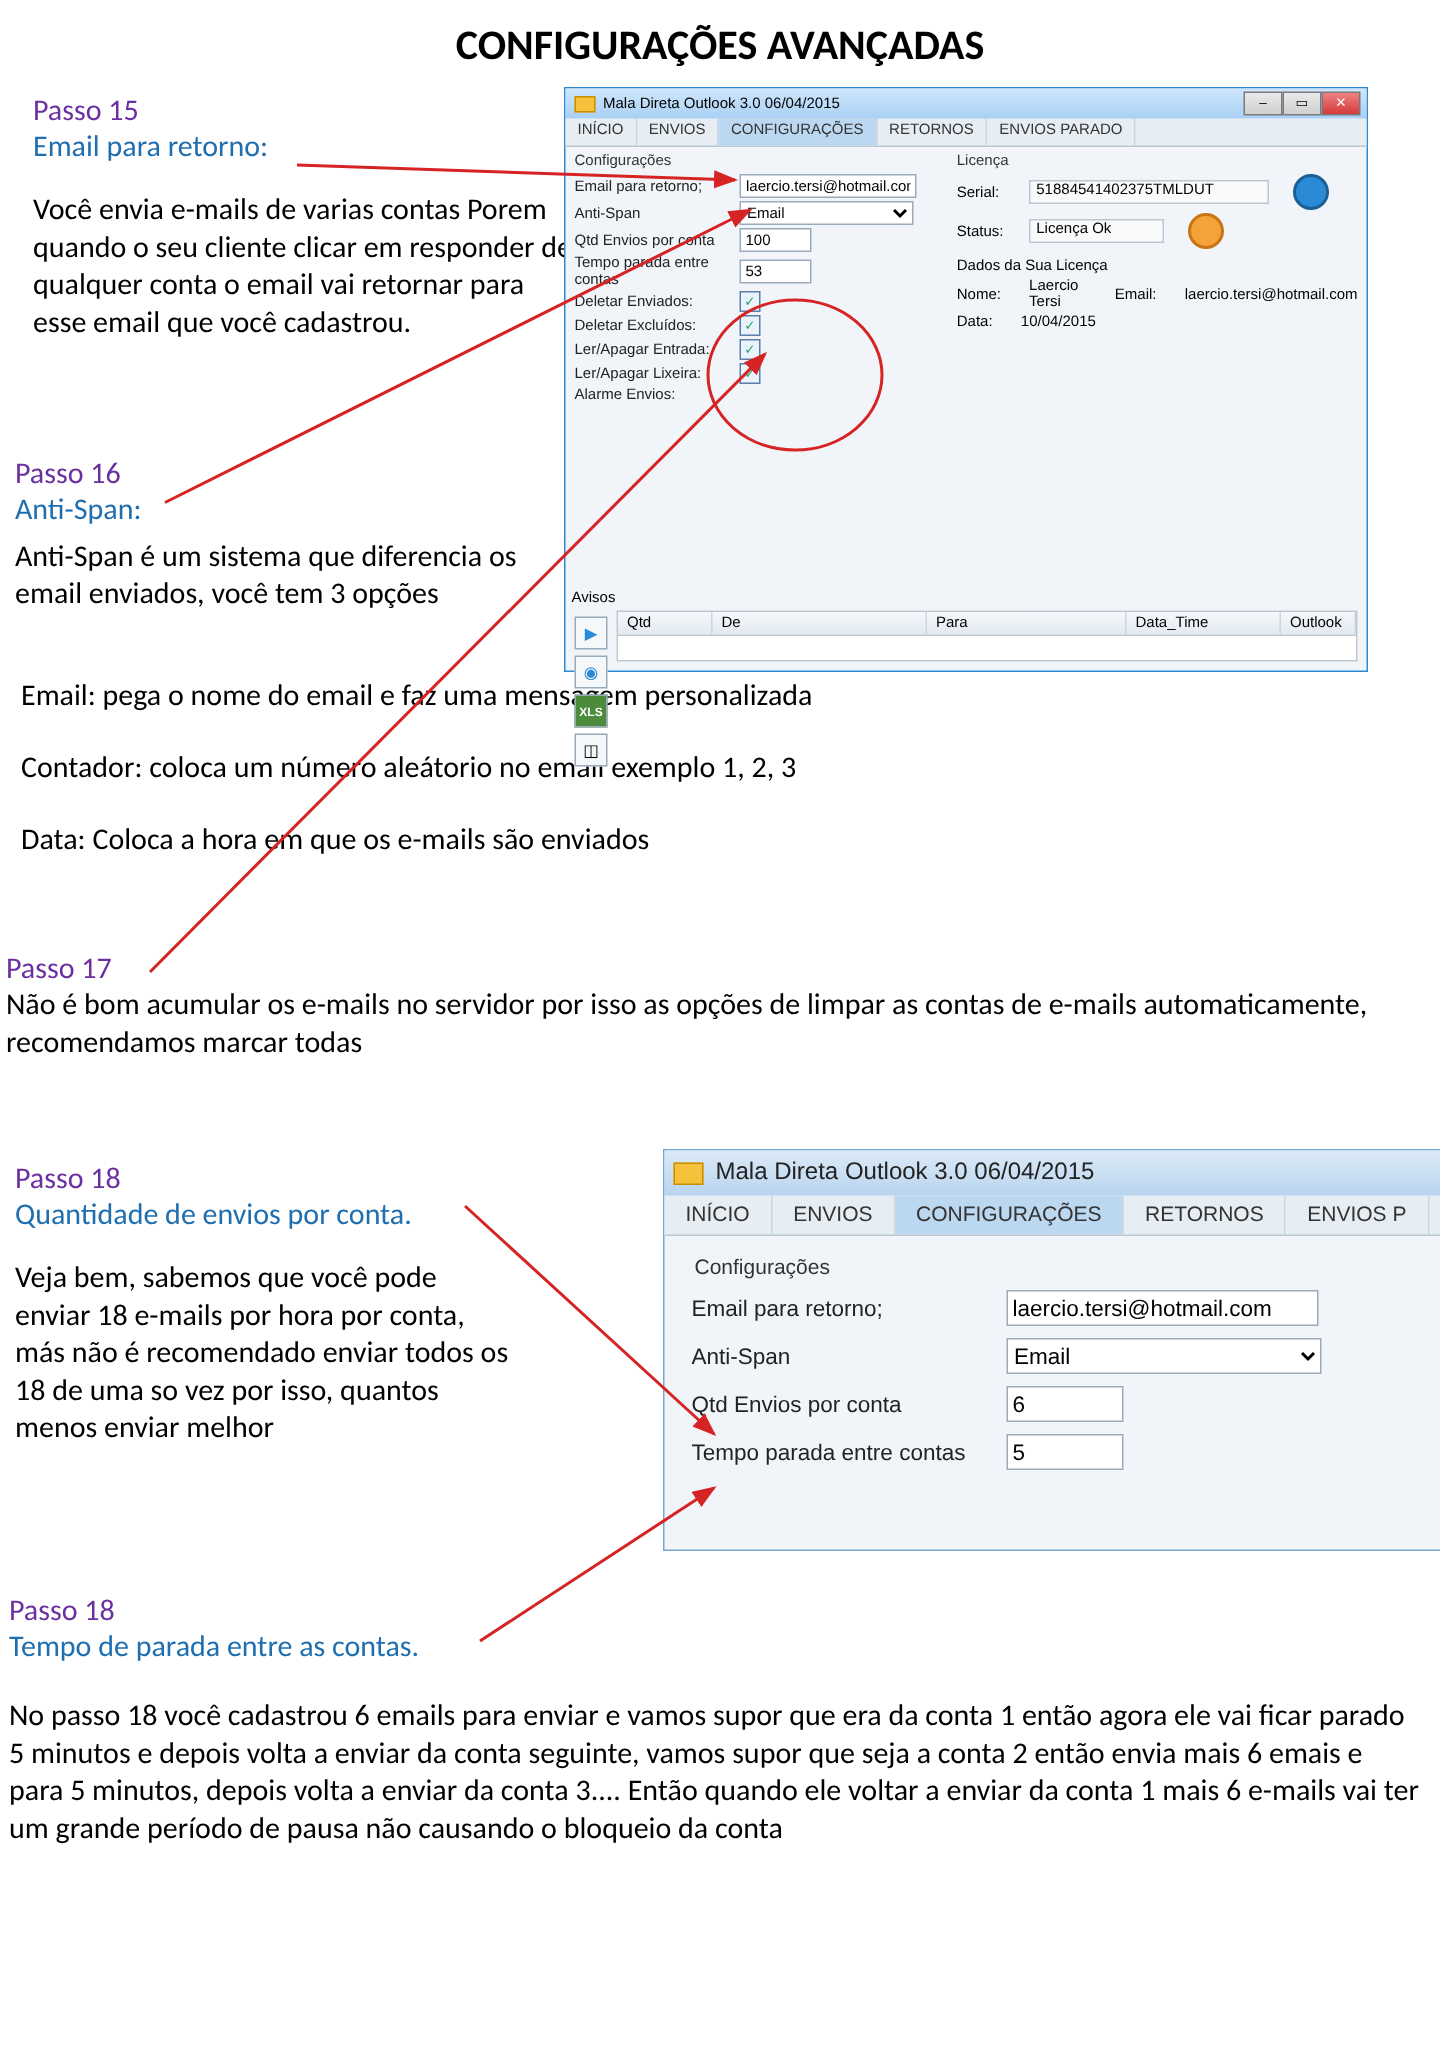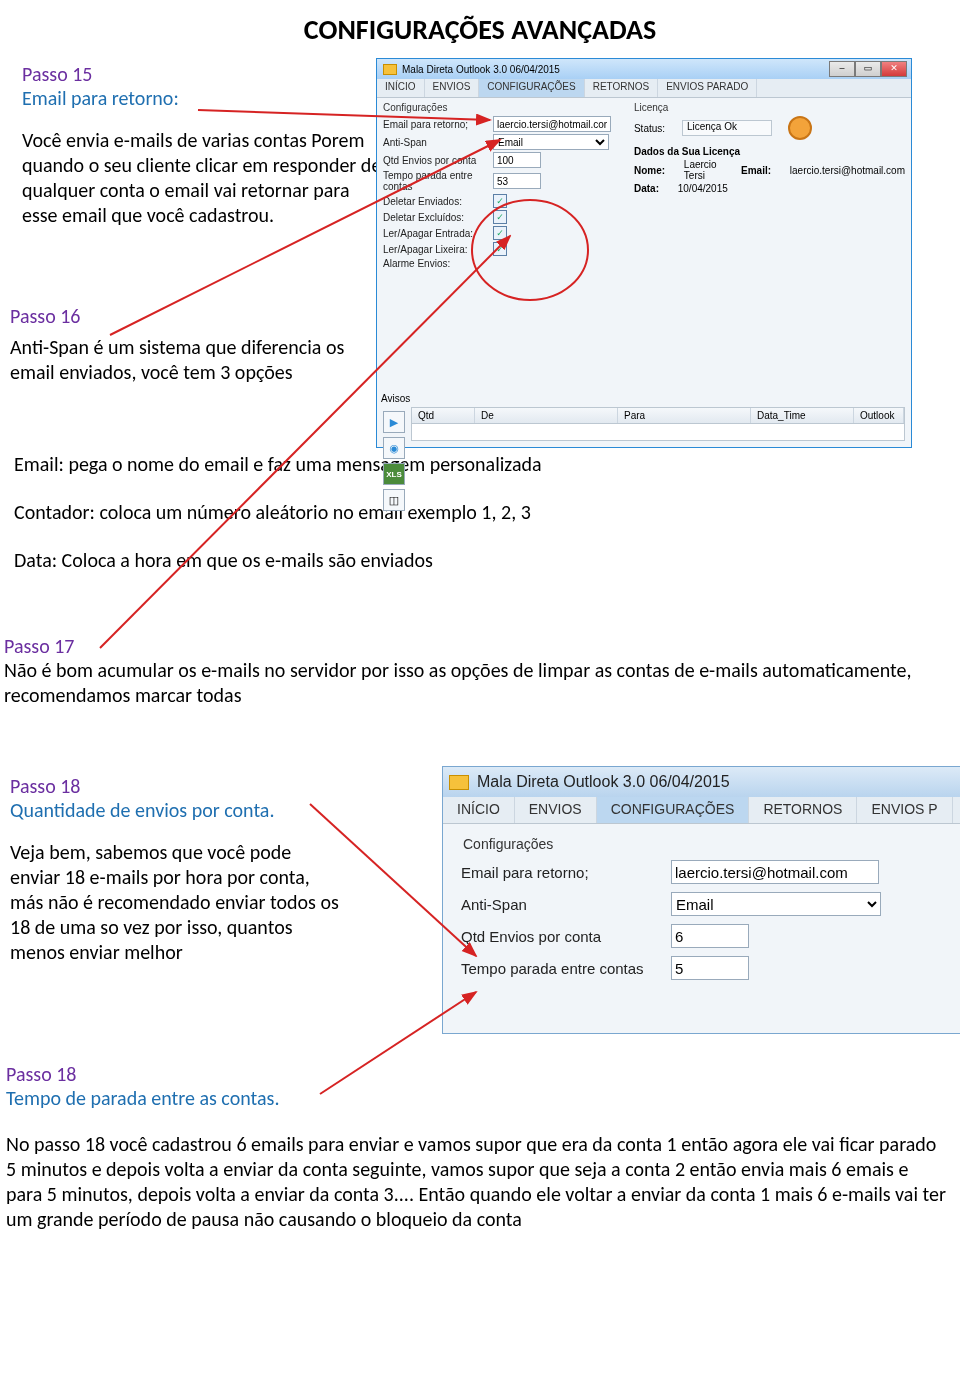--- a/index.html
+++ b/index.html
@@ -30,21 +30,21 @@
   .sel{border:1px solid #9ab;background:#fff;height:16px;font-size:10px;width:116px}
   .cb{width:12px;height:12px;border:1px solid #5b7fa6;background:#eaf2fb;display:inline-flex;align-items:center;justify-content:center;font-size:9px;color:#2a6}
   .lic{font-size:10px}
   .licrow{display:flex;align-items:center;margin:2px 0;gap:8px}
   .liclab{width:40px}
   .licbox{border:1px solid #bcc7d1;background:#f8fafc;height:14px;padding:0 4px;font-size:10px;width:150px}
   .roundbtn{width:20px;height:20px;border-radius:50%;display:inline-block;margin-left:8px}
   .rb-blue{background:#2a8ad6;border:2px solid #1b5f96}
   .rb-orange{background:#f3a33a;border:2px solid #c97516}
   .dados{font-size:10px;margin-top:6px}
-  .dados b{font-weight:bold}
+  .dados b{font-weight:normal}
   .avisos{position:absolute;left:4px;top:334px;font-size:10px}
   .gridwrap{position:absolute;left:34px;right:6px;top:348px;bottom:6px;border:1px solid #bcc7d1;background:#fff}
   .gridhead{display:flex;background:linear-gradient(#f5f8fb,#e2e9f0);border-bottom:1px solid #bcc7d1}
   .gh{padding:2px 6px;font-size:10px;border-right:1px solid #ccd6e0}
   .sidebtns{position:absolute;left:6px;top:352px;display:flex;flex-direction:column;gap:4px}
   .sq{width:20px;height:20px;border:1px solid #9ab;background:#f5f8fb;display:flex;align-items:center;justify-content:center;font-size:11px}
   .sq.green{background:#4b8b3b;color:#fff;font-size:8px;font-weight:bold}
   
   svg.ov{position:absolute;left:0;top:0;pointer-events:none}
   
@@ -70,20 +70,21 @@
 <div class="title">CONFIGURAÇÕES AVANÇADAS</div>
 
 <div class="abs" style="left:22px;top:62px;width:360px">
   <div class="step-h">Passo 15</div>
   <div class="step-s">Email para retorno:</div>
   <div class="body-blue" style="margin-top:18px">Você envia e-mails de varias contas Porem quando o seu cliente clicar em responder de qualquer conta o email vai retornar para esse email que você cadastrou.</div>
 </div>
 
 <div class="abs" style="left:10px;top:304px;width:360px">
   <div class="step-h">Passo 16</div>
+  <div class="step-s">Anti-Span:</div>
   <div class="body-blue" style="margin-top:7px">Anti-Span é um sistema que diferencia os email enviados, você tem 3 opções</div>
 </div>
 <div class="abs body-blue" style="left:14px;top:452px;width:900px">Email: pega o nome do email e faz uma mensagem personalizada</div>
 <div class="abs body-blue" style="left:14px;top:500px;width:900px">Contador: coloca um número aleátorio no email exemplo 1, 2, 3</div>
 <div class="abs body-blue" style="left:14px;top:548px;width:900px">Data: Coloca a hora em que os e-mails são enviados</div>
 
 <div class="abs" style="left:4px;top:634px;width:940px">
   <div class="step-h">Passo 17</div>
   <div class="body-blue">Não é bom acumular os e-mails no servidor por isso as opções de limpar as contas de e-mails automaticamente, recomendamos marcar todas</div>
 </div>
@@ -152,20 +153,25 @@
             <div class="flab">Ler/Apagar Lixeira:</div>
             <span class="cb">✓</span>
           </div>
       <div class="frow">
             <div class="flab">Alarme Envios:</div>
           </div>
     </div>
     <div class="col lic">
       <div class="secttl">Licença</div>
       <div class="licrow">
+            <div class="liclab">Serial:</div>
+            <div class="licbox">51884541402375TMLDUT</div>
+            <span class="roundbtn rb-blue"></span>
+          </div>
+      <div class="licrow">
             <div class="liclab">Status:</div>
             <div class="licbox" style="width:80px">Licença Ok</div>
             <span class="roundbtn rb-orange"></span>
           </div>
       <div class="dados">
         <div><b>Dados da Sua Licença</b></div>
         <div class="licrow"><b>Nome:</b>&nbsp;<span>Laercio Tersi</span>&nbsp;&nbsp;&nbsp;<b>Email:</b>&nbsp;<span>laercio.tersi@hotmail.com</span></div>
         <div class="licrow"><b>Data:</b>&nbsp;<span>10/04/2015</span></div>
       </div>
     </div>

